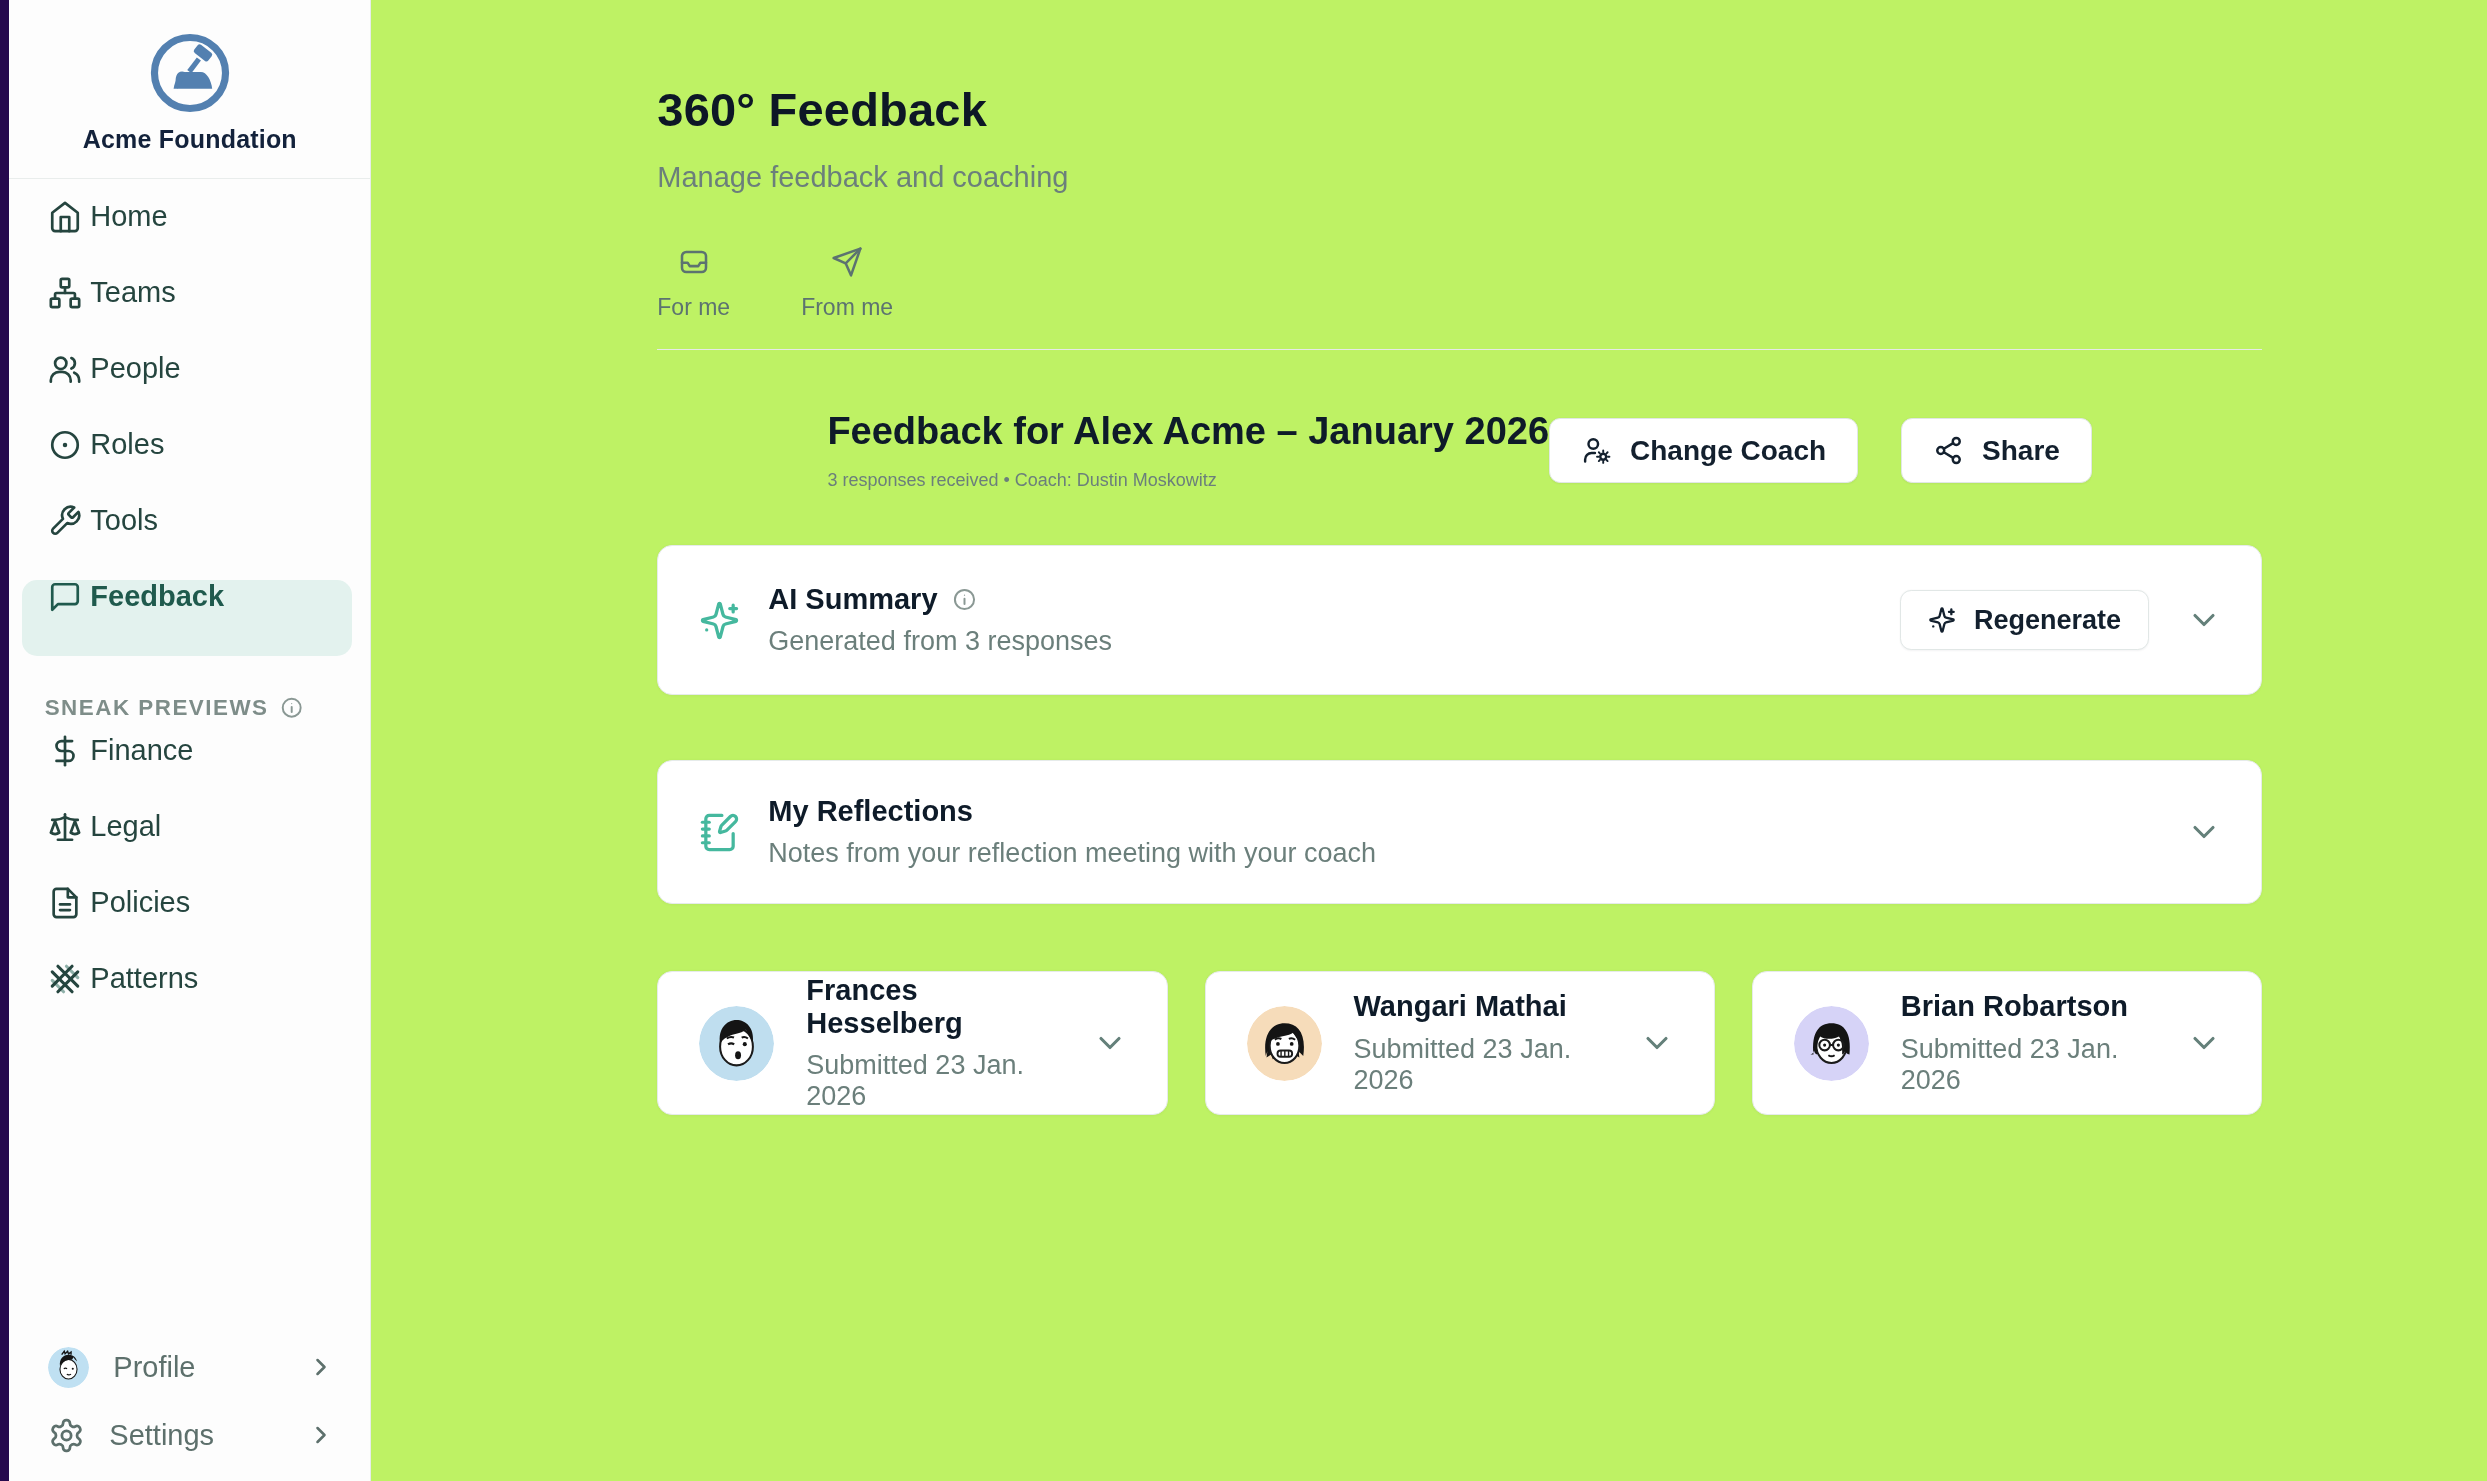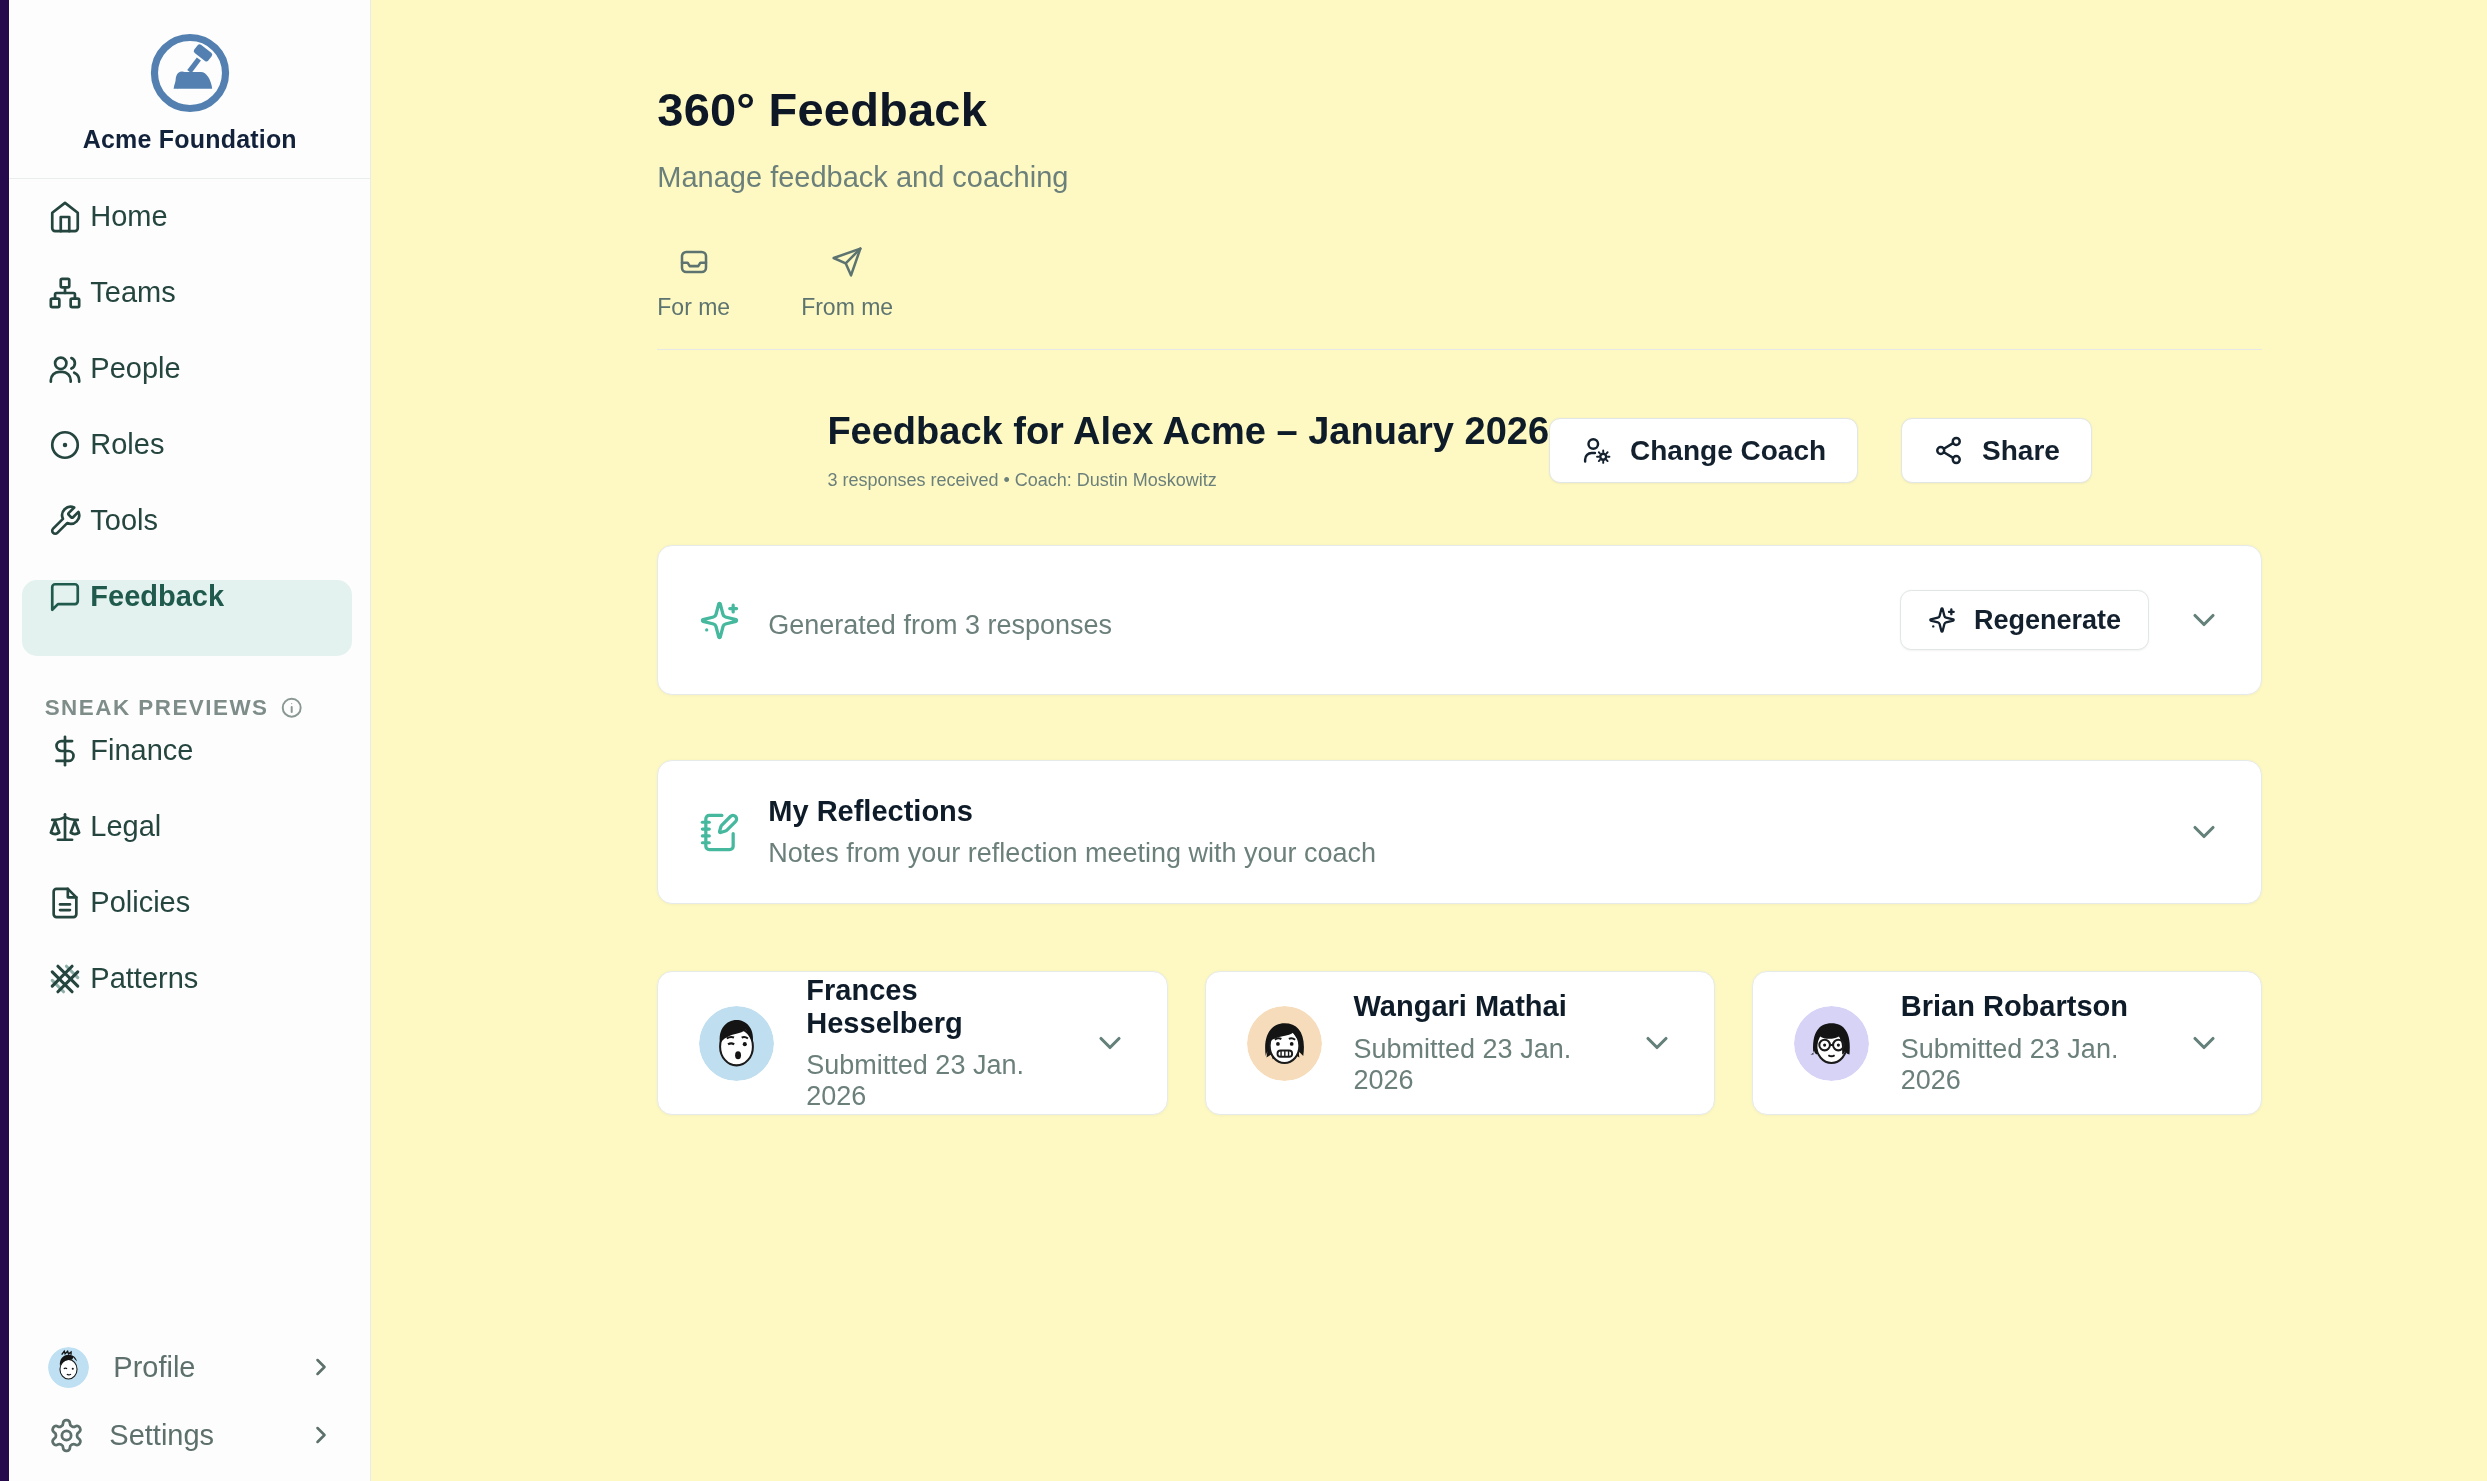--- a/index.html
+++ b/index.html
@@ -1,16 +1,16 @@
 <!DOCTYPE html>
 <html style="font-size:15px"><head>
 <meta charset="utf-8">
 <style>
   html,body{margin:0;padding:0;background:#fff;font-family:"Liberation Sans",sans-serif;}
-  .app{width:2487px;height:1482px;display:flex;overflow:hidden;background:#fef9c3;}
+  .app{width:2487px;height:1482px;display:flex;overflow:hidden;background:#bef264;}
   .accent-strip{width:9.3px;background:#26094d;flex:none;}
   
   .sidebar{width:361px;flex:none;background:#fdfdfd;border-right:0.9px solid #e7ecea;display:flex;flex-direction:column;}
   .org{padding:32px 9.3px 24px;text-align:center;border-bottom:0.9px solid #e9edec;}
   .org svg{width:82px;height:82px;display:block;margin:0 auto;}
   .org-name{margin-top:11.2px;font-size:25px;font-weight:700;color:#13223b;letter-spacing:0.2px;}
   .nav{padding:20.6px 18.7px 0 13px;}
   .nav-item{display:flex;align-items:flex-start;gap:8px;height:76px;padding-left:26px;border-radius:15px;
             font-size:29px;font-weight:500;color:#25453f;cursor:pointer;}
   .nav-item svg{width:34px;height:34px;flex:none;color:#25453f;}
@@ -255,20 +255,28 @@
       </div>
     </div>
 
     <section class="card ai">
       <svg class="lead-icon" viewBox="0 0 24 24" fill="none" stroke="currentColor" stroke-width="1.9" stroke-linecap="round" stroke-linejoin="round">
           <path d="M9.94 15.5a2 2 0 0 0-1.44-1.44l-6.13-1.58a.5.5 0 0 1 0-.96L8.5 9.94A2 2 0 0 0 9.94 8.5l1.58-6.13a.5.5 0 0 1 .96 0l1.58 6.13a2 2 0 0 0 1.44 1.44l6.13 1.58a.5.5 0 0 1 0 .96l-6.13 1.58a2 2 0 0 0-1.44 1.44l-1.58 6.13a.5.5 0 0 1-.96 0z"></path>
           <path d="M20 3v4M22 5h-4"></path>
           <path d="M4.5 17.5v.01"></path>
         </svg>
       <div class="card-text">
+        <div class="card-title">
+          <span>AI Summary</span>
+          <svg class="info" viewBox="0 0 24 24" fill="none" stroke="currentColor" stroke-width="1.9" stroke-linecap="round">
+              <circle cx="12" cy="12" r="9.2"></circle>
+              <line x1="12" y1="11.2" x2="12" y2="16.4"></line>
+              <circle cx="12" cy="7.8" r="0.6" fill="currentColor" stroke="none"></circle>
+            </svg>
+        </div>
         <div class="card-sub">Generated from 3 responses</div>
       </div>
       <button class="btn small">
         <svg viewBox="0 0 24 24" fill="none" stroke="currentColor" stroke-width="2" stroke-linecap="round" stroke-linejoin="round">
             <path d="M9.94 15.5a2 2 0 0 0-1.44-1.44l-6.13-1.58a.5.5 0 0 1 0-.96L8.5 9.94A2 2 0 0 0 9.94 8.5l1.58-6.13a.5.5 0 0 1 .96 0l1.58 6.13a2 2 0 0 0 1.44 1.44l6.13 1.58a.5.5 0 0 1 0 .96l-6.13 1.58a2 2 0 0 0-1.44 1.44l-1.58 6.13a.5.5 0 0 1-.96 0z"></path>
             <path d="M20 3v4M22 5h-4"></path>
             <path d="M4.5 17.5v.01"></path>
           </svg>
         <span>Regenerate</span>
       </button>

